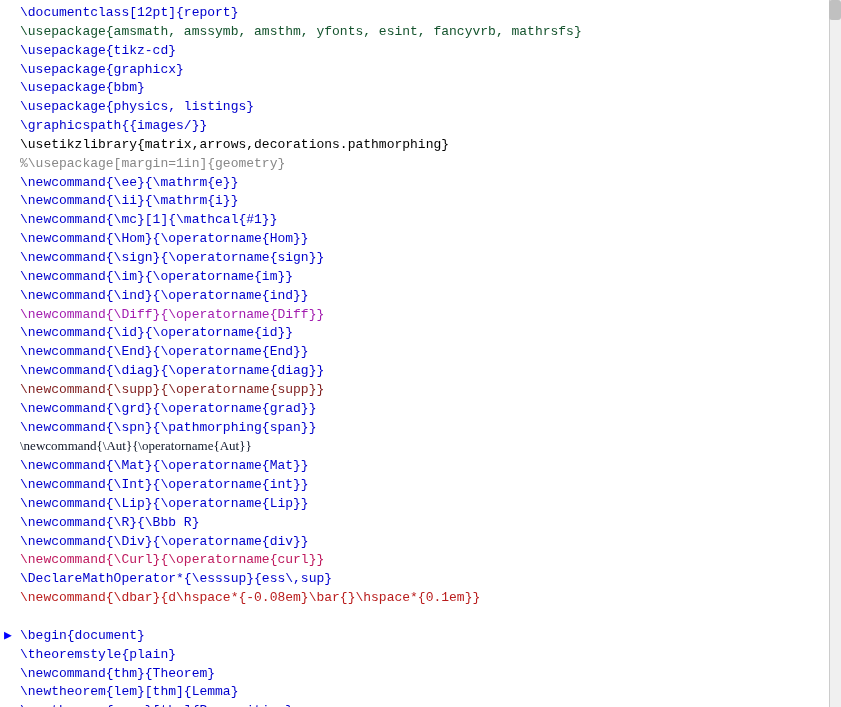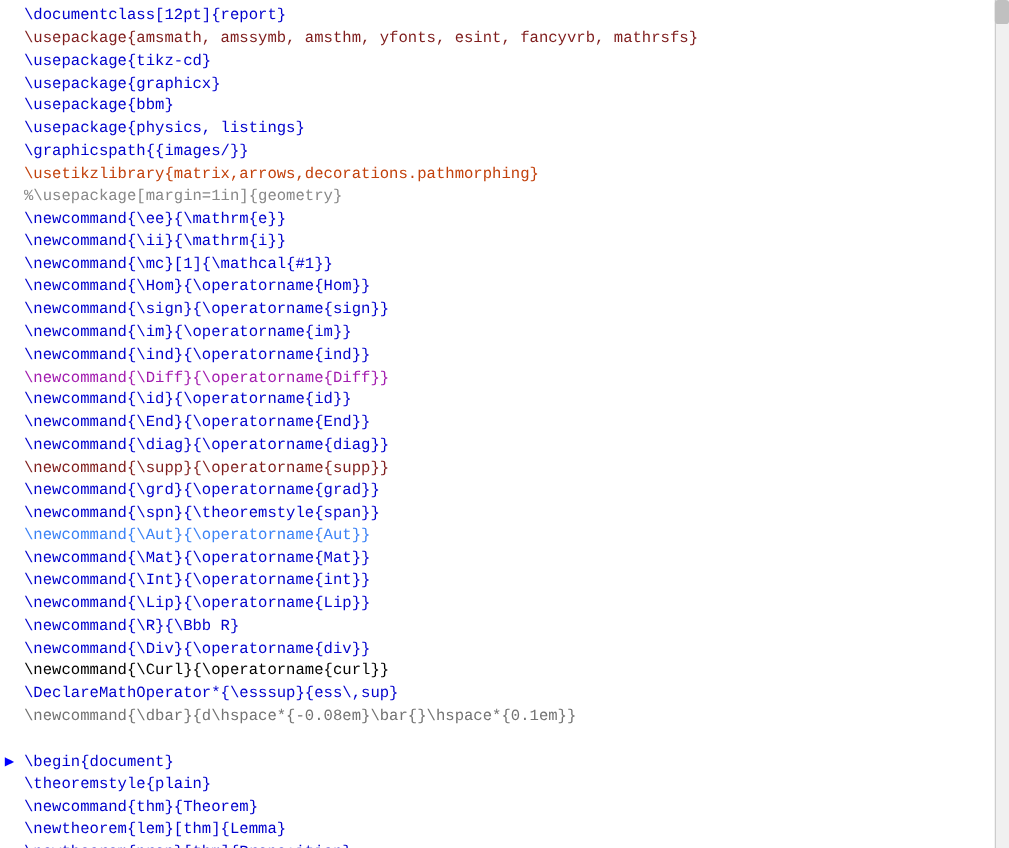--- a/index.html
+++ b/index.html
@@ -56,51 +56,51 @@
       background: #c0c0c0;
       border-radius: 3px;
     }
   </style>
 </head>
 <body>
 
 <div class="editor-container">
   <div id="lines-container">
       <div class="line"><span class="line-content"><span style="color: rgb(0, 0, 205);">\documentclass[12pt]{report}</span></span></div>
-      <div class="line"><span class="line-content"><span style="color: #7f1d1d;">\usepackage{amsmath, amssymb, amsthm, yfonts, esint, fancyvrb, mathrsfs}</span></span></div>
+      <div class="line"><span class="line-content"><span style="color: #14532d;">\usepackage{amsmath, amssymb, amsthm, yfonts, esint, fancyvrb, mathrsfs}</span></span></div>
       <div class="line"><span class="line-content"><span style="color: rgb(0, 0, 205);">\usepackage{tikz-cd}</span></span></div>
       <div class="line"><span class="line-content"><span style="color: rgb(0, 0, 205);">\usepackage{graphicx}</span></span></div>
       <div class="line"><span class="line-content"><span style="color: rgb(0, 0, 205);">\usepackage{bbm}</span></span></div>
       <div class="line"><span class="line-content"><span style="color: rgb(0, 0, 205);">\usepackage{physics, listings}</span></span></div>
       <div class="line"><span class="line-content"><span style="color: rgb(0, 0, 205);">\graphicspath{{images/}}</span></span></div>
-      <div class="line"><span class="line-content"><span style="color: #c2410c;">\usetikzlibrary{matrix,arrows,decorations.pathmorphing}</span></span></div>
+      <div class="line"><span class="line-content"><span style="color: #000000;">\usetikzlibrary{matrix,arrows,decorations.pathmorphing}</span></span></div>
       <div class="line"><span class="line-content"><span style="color: rgb(136, 136, 136); text-align: right;">%\usepackage[margin=1in]{geometry}</span></span></div>
       <div class="line"><span class="line-content"><span style="color: rgb(0, 0, 205);">\newcommand{\ee}{\mathrm{e}}</span></span></div>
       <div class="line"><span class="line-content"><span style="color: rgb(0, 0, 205);">\newcommand{\ii}{\mathrm{i}}</span></span></div>
       <div class="line"><span class="line-content"><span style="color: rgb(0, 0, 205);">\newcommand{\mc}[1]{\mathcal{#1}}</span></span></div>
       <div class="line"><span class="line-content"><span style="color: rgb(0, 0, 205);">\newcommand{\Hom}{\operatorname{Hom}}</span></span></div>
       <div class="line"><span class="line-content"><span style="color: rgb(0, 0, 205);">\newcommand{\sign}{\operatorname{sign}}</span></span></div>
       <div class="line"><span class="line-content"><span style="color: rgb(0, 0, 205);">\newcommand{\im}{\operatorname{im}}</span></span></div>
       <div class="line"><span class="line-content"><span style="color: rgb(0, 0, 205);">\newcommand{\ind}{\operatorname{ind}}</span></span></div>
       <div class="line"><span class="line-content"><span style="color: #a21caf;">\newcommand{\Diff}{\operatorname{Diff}}</span></span></div>
       <div class="line"><span class="line-content"><span style="color: rgb(0, 0, 205);">\newcommand{\id}{\operatorname{id}}</span></span></div>
       <div class="line"><span class="line-content"><span style="color: rgb(0, 0, 205);">\newcommand{\End}{\operatorname{End}}</span></span></div>
       <div class="line"><span class="line-content"><span style="color: rgb(0, 0, 205); text-align: right;">\newcommand{\diag}{\operatorname{diag}}</span></span></div>
       <div class="line"><span class="line-content"><span style="color: #7f1d1d;">\newcommand{\supp}{\operatorname{supp}}</span></span></div>
       <div class="line"><span class="line-content"><span style="color: rgb(0, 0, 205);">\newcommand{\grd}{\operatorname{grad}}</span></span></div>
-      <div class="line"><span class="line-content"><span style="color: rgb(0, 0, 205);">\newcommand{\spn}{\theoremstyle{span}}</span></span></div>
-      <div class="line"><span class="line-content"><span style="color: #3b82f6;">\newcommand{\Aut}{\operatorname{Aut}}</span></span></div>
+      <div class="line"><span class="line-content"><span style="color: rgb(0, 0, 205);">\newcommand{\spn}{\pathmorphing{span}}</span></span></div>
+      <div class="line"><span class="line-content"><span style="color: #0f172a; font-family: Liberation Serif, serif;">\newcommand{\Aut}{\operatorname{Aut}}</span></span></div>
       <div class="line"><span class="line-content"><span style="color: rgb(0, 0, 205);">\newcommand{\Mat}{\operatorname{Mat}}</span></span></div>
       <div class="line"><span class="line-content"><span style="color: rgb(0, 0, 205);">\newcommand{\Int}{\operatorname{int}}</span></span></div>
       <div class="line"><span class="line-content"><span style="color: rgb(0, 0, 205);">\newcommand{\Lip}{\operatorname{Lip}}</span></span></div>
       <div class="line"><span class="line-content"><span style="color: rgb(0, 0, 205);">\newcommand{\R}{\Bbb R}</span></span></div>
       <div class="line"><span class="line-content"><span style="color: rgb(0, 0, 205);">\newcommand{\Div}{\operatorname{div}}</span></span></div>
-      <div class="line"><span class="line-content"><span style="color: #000000;">\newcommand{\Curl}{\operatorname{curl}}</span></span></div>
+      <div class="line"><span class="line-content"><span style="color: #be185d;">\newcommand{\Curl}{\operatorname{curl}}</span></span></div>
       <div class="line"><span class="line-content"><span style="color: rgb(0, 0, 205);">\DeclareMathOperator*{\esssup}{ess\,sup}</span></span></div>
-      <div class="line"><span class="line-content"><span style="color: #737373;">\newcommand{\dbar}{d\hspace*{-0.08em}\bar{}\hspace*{0.1em}}</span></span></div>
+      <div class="line"><span class="line-content"><span style="color: #b91c1c;">\newcommand{\dbar}{d\hspace*{-0.08em}\bar{}\hspace*{0.1em}}</span></span></div>
       <div class="line"><span class="line-content">&nbsp;</span></div>
       <div class="line"><span class="line-marker">▶</span><span class="line-content"><span style="color: rgb(0, 0, 205);">\begin{document}</span></span></div>
       <div class="line"><span class="line-content"><span style="color: rgb(0, 0, 205);">\theoremstyle{plain}</span></span></div>
       <div class="line"><span class="line-content"><span style="color: rgb(0, 0, 205);">\newcommand{thm}{Theorem}</span></span></div>
       <div class="line"><span class="line-content"><span style="color: rgb(0, 0, 205);">\newtheorem{lem}[thm]{Lemma}</span></span></div>
       <div class="line"><span class="line-content"><span style="color: rgb(0, 0, 205);">\newtheorem{prop}[thm]{Proposition}</span></span></div>
     </div>
   <div class="scrollbar">
     <div class="scrollbar-thumb"></div>
   </div>

